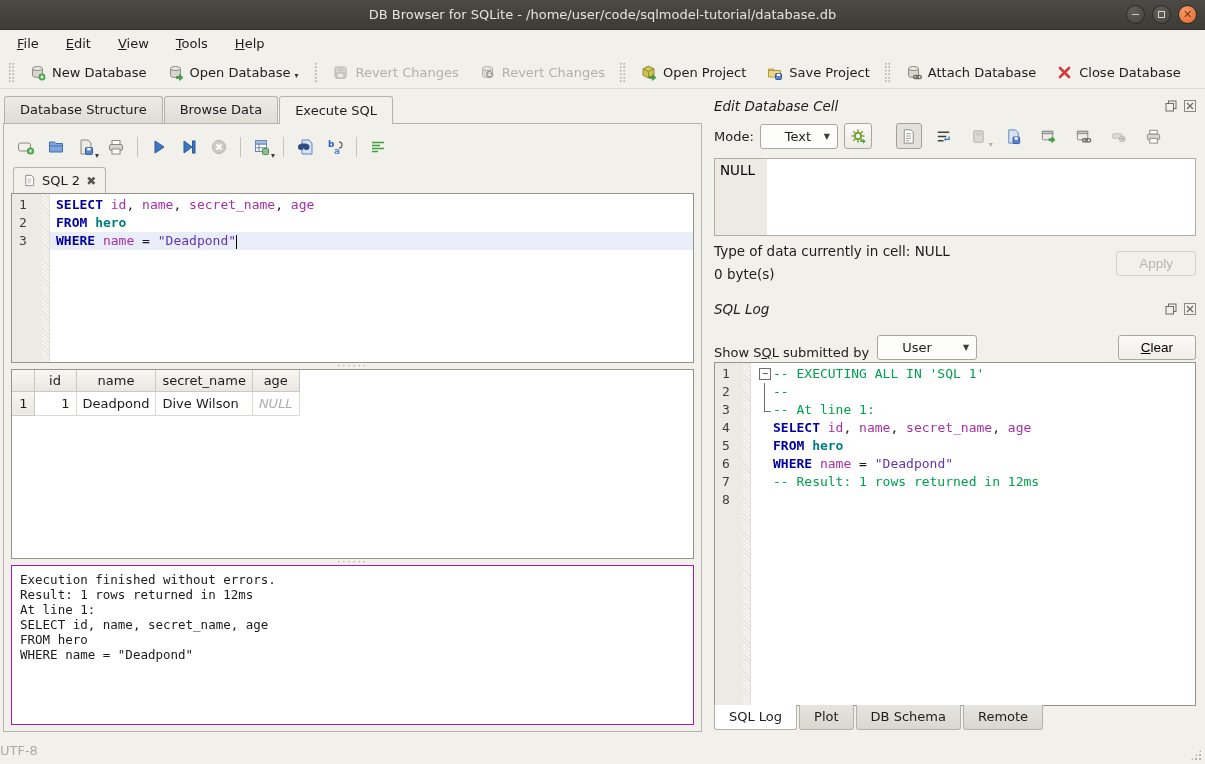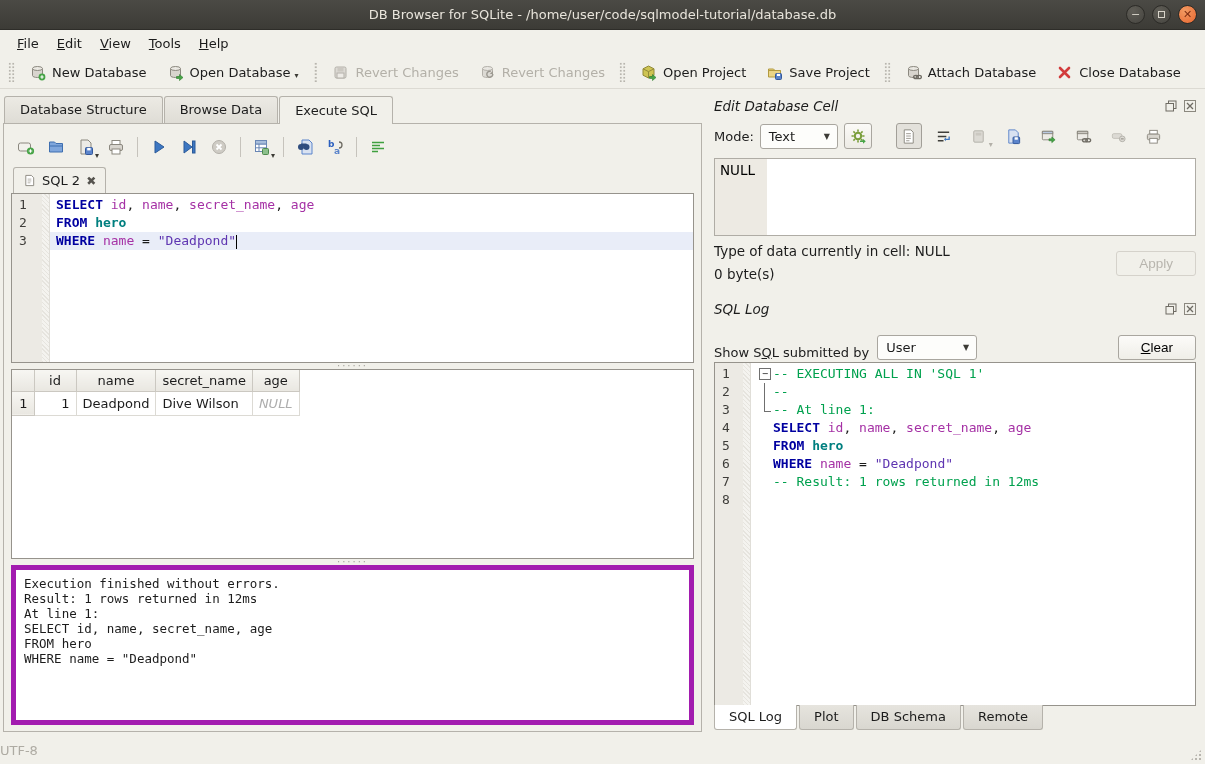--- a/index.html
+++ b/index.html
@@ -10,21 +10,21 @@
   
   .titlebar { height:30px; flex:none; background:linear-gradient(#4B4A45,#3C3B36); border-bottom:1px solid #2E2D29; position:relative; display:flex; align-items:center; justify-content:center; }
   .titlebar .title { color:#E8E4DB; font-weight:normal; font-size:13px; }
   .win-controls { position:absolute; right:8px; top:5px; display:flex; gap:7px; }
   .win-btn { width:19px; height:19px; border-radius:50%; border:1px solid #2C2B27; display:flex; align-items:center; justify-content:center; font-size:11px; line-height:1; }
   .win-btn.gray { background:radial-gradient(circle at 35% 30%, #605E57, #45443F); color:#D8D4CA; }
   .win-btn.close { background:radial-gradient(circle at 35% 30%, #F29B63, #E8662F); color:#7E2D12; font-weight:bold; }
   .max-glyph { width:7px; height:7px; border:1px solid #D8D4CA; display:inline-block; }
 
   
-  .menubar { height:26px; flex:none; background:#F1F0EA; display:flex; align-items:center; padding-left:8px; }
+  .menubar { height:26px; flex:none; background:#F1F0EA; display:flex; align-items:center; padding-left:8px;gap:9px; }
   .menu-item { padding:4px 9px; cursor:default; }
   .menu-item u { text-decoration:underline; }
 
   
   .toolbar { height:33px; flex:none; background:#F1F0EA; border-bottom:1px solid #DCDAD3; display:flex; align-items:center; padding:0 4px; }
   .tb-handle { width:7px; height:20px; margin:0 4px; background-image:radial-gradient(#B8B5AE 1px, transparent 1.1px); background-size:3.5px 3.5px; }
   .tb-sep { width:4px; height:20px; margin:0 5px; background-image:radial-gradient(#B8B5AE 1px, transparent 1.1px); background-size:3.5px 3.5px; background-position:center top; }
   .tb-btn { display:flex; align-items:center; gap:6px; padding:4px 10px; border-radius:3px; white-space:nowrap; }
   .tb-btn.disabled { color:#B3B0A8; }
   .tb-btn .ic { position:relative; width:17px; height:17px; flex:none; }
@@ -76,31 +76,31 @@
   .results { height:190px; flex:none; background:#FFF; border:1px solid #96938C; overflow:hidden; }
   .results table { border-collapse:collapse; font-size:13px; }
   .results th { font-weight:normal; background:linear-gradient(#F7F6F2,#E9E7E1); border:1px solid #CBC8C1; border-top:none; height:21px; padding:0 6px; text-align:center; }
   .results th:first-child { border-left:none; }
   .results td { border:1px solid #DCDAD4; height:24px; padding:0 6px; background:#FFF; }
   .results td.rownum { background:linear-gradient(#F7F6F2,#E9E7E1); border-color:#CBC8C1; border-left:none; text-align:right; }
   .results td.num { text-align:right; }
   .results td.null { color:#ADADAD; font-style:italic; }
 
   
-  .message { flex:1; background:#FFF; border:5px solid #a21caf; padding:6px 8px; font-family:"DejaVu Sans Mono",monospace; font-size:12.5px; line-height:15px; overflow:hidden; min-height:0; }
+  .message { flex:1; background:#FFF; border:1px solid #a21caf; padding:6px 8px; font-family:"DejaVu Sans Mono",monospace; font-size:12.5px; line-height:15px; overflow:hidden; min-height:0; }
 
   
   .right-pane { flex:1; display:flex; flex-direction:column; padding:4px 9px 0 9px; min-width:0; min-height:0; }
   .dock-title { height:26px; flex:none; display:flex; align-items:center;font-style:italic; }
   .dock-title .dt-label { flex:1; font-size:13.5px; }
   .dock-btns { display:flex; gap:6px; }
   .dock-btn { width:13px; height:13px; display:flex; align-items:center; justify-content:center; }
 
   .cell-toolbar { height:34px; flex:none; display:flex; align-items:center; gap:6px; }
-  .select { background:#FDFDFB; border:1px solid #A9A69F; border-radius:3px; height:25px; display:flex; align-items:center; padding-left:8px; min-width:76px; position:relative; }
+  .select { background:#FDFDFB; border:1px solid #A9A69F; border-radius:3px; height:25px; display:flex; align-items:center; padding-left:24px; min-width:76px; position:relative; }
   .select .arrow { margin-left:auto; padding:0 7px; font-size:8px; color:#3C3B36; }
   .mini-btn { width:28px; height:26px; border:1px solid #A9A69F; border-radius:3px; background:linear-gradient(#FBFAF7,#EDEBE5); display:flex; align-items:center; justify-content:center; }
   .icon-btn.pressed { border:1px solid #A29F98; background:#E3E1DB; }
   .cell-icons { display:flex; align-items:center; gap:9px; margin-left:18px; }
 
   .cell-editor { height:78px; flex:none; background:#FFF; border:1px solid #AFACA5; margin-top:5px; display:flex; }
   .cell-editor .nullcol { width:52px; flex:none; background:#EDEAE3; padding:3px 0 0 5px; font-size:13.5px; color:#000; }
 
   .cell-info { flex:none; display:flex; align-items:center; margin-top:4px; }
   .cell-info .lines { flex:1; line-height:23px; font-size:13.5px; }

